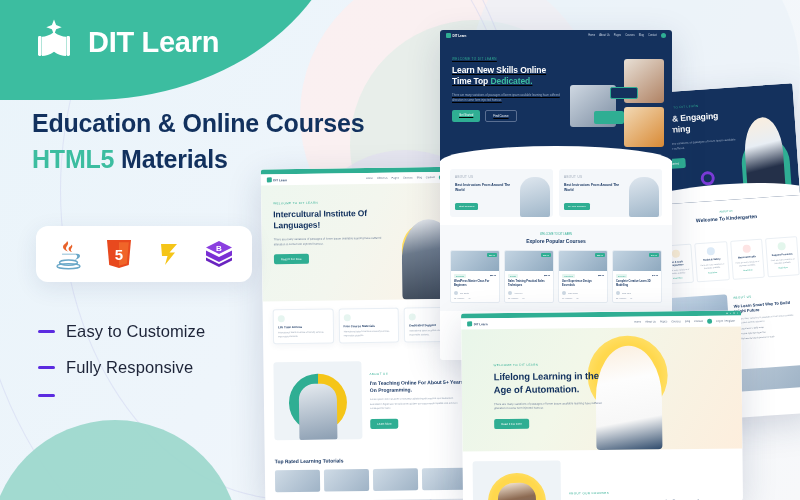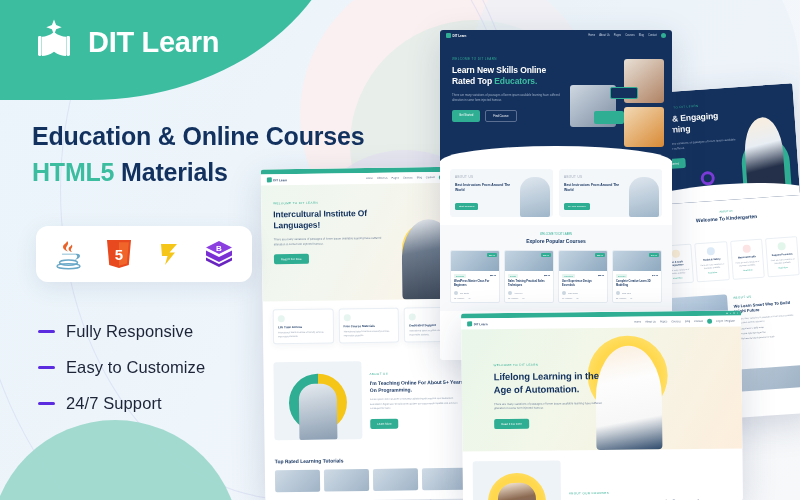--- a/index.html
+++ b/index.html
@@ -37,21 +37,21 @@
     position:absolute; left:30px; top:18px; display:flex;
     align-items:center; gap:10px; z-index:20;
   }
   .logo-mark { width:48px; height:48px; }
   .logo-text {
     color:#ffffff; font-size:29px; font-weight:bold; letter-spacing:-.3px;
   }
 
   
   .headline {
-    position:absolute; left:32px; top:121px; z-index:20;
+    position:absolute; left:32px; top:108px; z-index:20;
   }
   .headline .l1 {
     font-size:25px; font-weight:bold; color:#12315e; line-height:1.25;
     letter-spacing:-.2px; white-space:nowrap;
   }
   .headline .l2 {
     font-size:25px; font-weight:bold; line-height:1.3; letter-spacing:-.2px;
     margin-top:4px; white-space:nowrap;
   }
   .accent { color:#3cbda0; }
@@ -104,21 +104,21 @@
   .nav.dark { background:#14315d; }
   .nav-logo { display:flex; align-items:center; gap:1.5px; }
   .nav-logo .bk { width:5px; height:5px; background:#2fae93; border-radius:1px; }
   .nav-logo .tx { font-size:3px; color:#14315d; font-weight:bold; }
   .nav.dark .nav-logo .tx { color:#fff; }
   .nav-items { display:flex; gap:4px; margin-left:auto; align-items:center; }
   .nav-items span { font-size:2.6px; color:#5a6b84; white-space:nowrap; }
   .nav.dark .nav-items span { color:#c6d2e4; }
   .nav-cta { width:5px; height:5px; border-radius:50%; background:#2fae93; }
 
-  .hero-dark { background:#14315d; position:relative; height:120px; padding:16px 12px; }
+  .hero-dark { background:#14315d; position:relative; height:120px; padding:16px 12px;text-decoration:underline; }
   .hero-dark:after {
     content:''; position:absolute; left:0; right:0; bottom:-1px; height:16px;
     background:#fff; border-radius:50% 50% 0 0 / 100% 100% 0 0;
   }
   .eyebrow { font-size:3px; color:#2fae93; letter-spacing:.4px; margin-bottom:4px; }
   .hero-h {
     font-size:8.5px; font-weight:bold; color:#fff; line-height:1.35; letter-spacing:-.1px;
   }
   .hero-h .hl { color:#3cbda0; }
   .hero-p { font-size:2.8px; color:#9fb0c8; line-height:1.7; margin-top:5px; width:115px; }
@@ -443,22 +443,22 @@
         <div style="position:absolute;left:0;top:26px;width:46px;height:42px;border-radius:3px;background:linear-gradient(140deg,#cfd8e2,#7d8ea3);"></div>
         <div style="position:absolute;right:0;top:0;width:40px;height:44px;border-radius:3px;background:linear-gradient(140deg,#e8e0d6,#b08263);"></div>
         <div style="position:absolute;right:0;top:48px;width:40px;height:40px;border-radius:3px;background:linear-gradient(140deg,#f2d9b5,#d98a35);"></div>
         <div style="position:absolute;left:24px;top:52px;width:30px;height:13px;border-radius:2px;background:#2fae93;"></div>
         <div style="position:absolute;left:40px;top:28px;width:28px;height:12px;border-radius:2px;background:#14315d;border:.5px solid #2fae93;"></div>
       </div>
       <div style="position:relative;z-index:2;width:118px;">
         <div class="eyebrow">WELCOME TO DIT LEARN</div>
         <div class="hero-h">Learn New Skills Online</div>
         <div class="hero-h">
-          <span>Rated Top</span>
-          <span class="hl">Educators.</span>
+          <span>Time Top</span>
+          <span class="hl">Dedicated.</span>
         </div>
         <div class="hero-p">There are many variations of passages of lorem ipsum available learning have suffered alteration in some form injected humour.</div>
         <div class="btn-row">
           <div class="btn">Get Started</div>
           <div class="btn ghost">Find Course</div>
         </div>
       </div>
     </div>
     <div class="section">
       <div class="cards-2">
@@ -667,26 +667,25 @@
         <path d="M4 13.5l13 6.5 13-6.5v5L17 25 4 18.5z" fill="#7a2fd4"></path>
         <path d="M4 20.5l13 6.5 13-6.5v3L17 30 4 23.5z" fill="#6a24c0"></path>
         <text x="17" y="14" font-family="'Liberation Sans',sans-serif" font-size="8" font-weight="bold" fill="#fff" text-anchor="middle">B</text>
       </svg>
     </span>
   </div>
 
   <div class="features">
     <div class="feat">
       <span class="dash"></span>
-      <span class="feat-label">Fully Responsive</span>
+      <span class="feat-label">Easy to Customize</span>
     </div>
     <div class="feat">
       <span class="dash"></span>
-      <span class="feat-label">Easy to Customize</span>
+      <span class="feat-label">Fully Responsive</span>
     </div>
     <div class="feat">
       <span class="dash"></span>
-      <span class="feat-label">24/7 Support</span>
     </div>
   </div>
 
 
 </div>
 
 </body></html>

